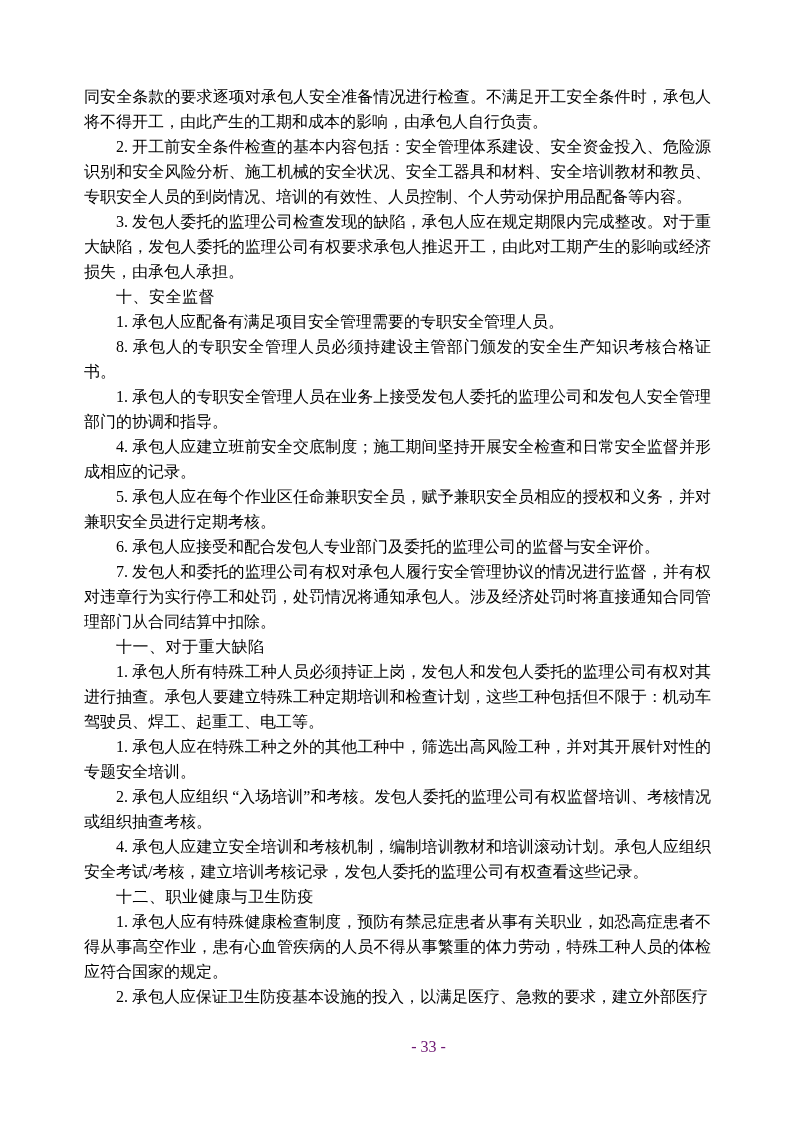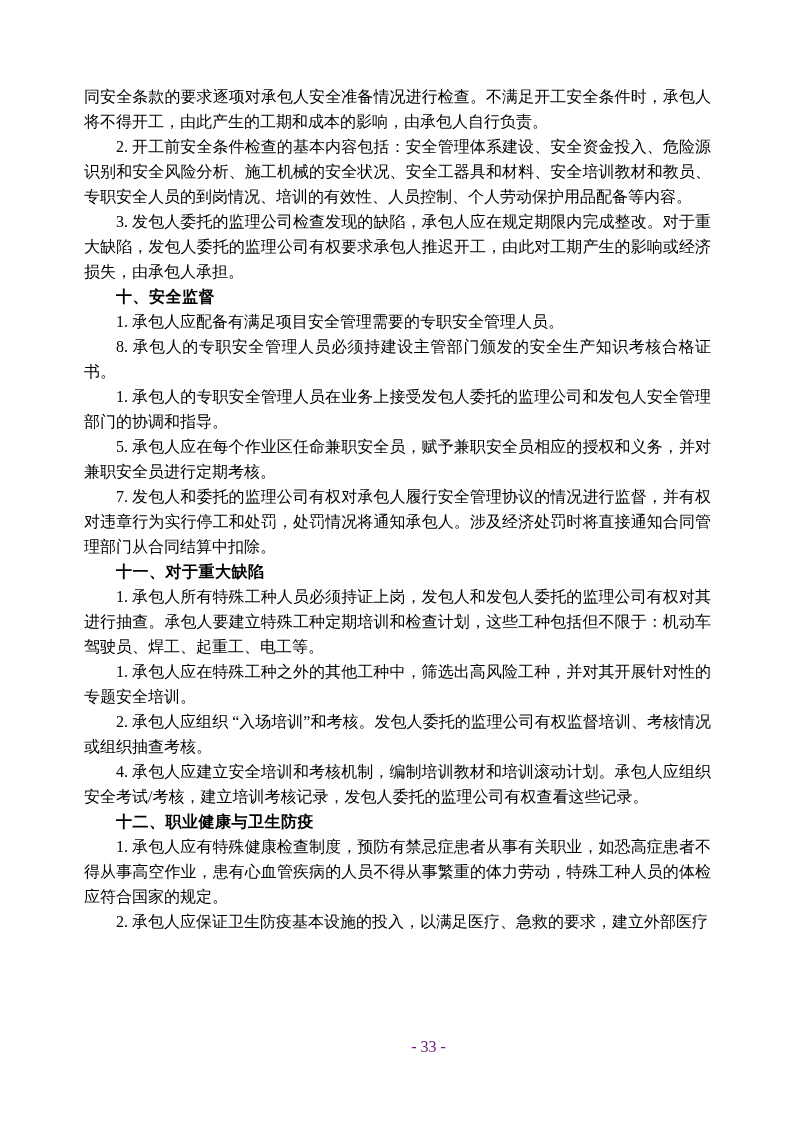--- a/index.html
+++ b/index.html
@@ -27,21 +27,21 @@
   }
   .page-content p {
     margin: 0;
     padding: 0;
     text-indent: 2em;
   }
   .page-content p.continuation {
     text-indent: 0;
   }
   .page-content p.heading {
-    font-weight: bold;
+    font-weight: normal;
     font-family: "Liberation Sans", "DejaVu Sans", sans-serif;
     letter-spacing: 0.5px;
   }
   .page-footer {
     position: absolute;
     left: 0;
     top: 1036px;
     width: 793px;
     text-align: center;
     color: #701a75;
@@ -56,21 +56,23 @@
 
 <div class="page">
   <div class="page-content">
     <p class="continuation">同安全条款的要求逐项对承包人安全准备情况进行检查。不满足开工安全条件时，承包人将不得开工，由此产生的工期和成本的影响，由承包人自行负责。</p>
     <p class="body">2. 开工前安全条件检查的基本内容包括：安全管理体系建设、安全资金投入、危险源识别和安全风险分析、施工机械的安全状况、安全工器具和材料、安全培训教材和教员、专职安全人员的到岗情况、培训的有效性、人员控制、个人劳动保护用品配备等内容。</p>
     <p class="body">3. 发包人委托的监理公司检查发现的缺陷，承包人应在规定期限内完成整改。对于重大缺陷，发包人委托的监理公司有权要求承包人推迟开工，由此对工期产生的影响或经济损失，由承包人承担。</p>
     <p class="heading">十、安全监督</p>
     <p class="body">1. 承包人应配备有满足项目安全管理需要的专职安全管理人员。</p>
     <p class="body">8. 承包人的专职安全管理人员必须持建设主管部门颁发的安全生产知识考核合格证书。</p>
     <p class="body">1. 承包人的专职安全管理人员在业务上接受发包人委托的监理公司和发包人安全管理部门的协调和指导。</p>
+    <p class="body">4. 承包人应建立班前安全交底制度；施工期间坚持开展安全检查和日常安全监督并形成相应的记录。</p>
     <p class="body">5. 承包人应在每个作业区任命兼职安全员，赋予兼职安全员相应的授权和义务，并对兼职安全员进行定期考核。</p>
+    <p class="body">6. 承包人应接受和配合发包人专业部门及委托的监理公司的监督与安全评价。</p>
     <p class="body">7. 发包人和委托的监理公司有权对承包人履行安全管理协议的情况进行监督，并有权对违章行为实行停工和处罚，处罚情况将通知承包人。涉及经济处罚时将直接通知合同管理部门从合同结算中扣除。</p>
     <p class="heading">十一、对于重大缺陷</p>
     <p class="body">1. 承包人所有特殊工种人员必须持证上岗，发包人和发包人委托的监理公司有权对其进行抽查。承包人要建立特殊工种定期培训和检查计划，这些工种包括但不限于：机动车驾驶员、焊工、起重工、电工等。</p>
     <p class="body">1. 承包人应在特殊工种之外的其他工种中，筛选出高风险工种，并对其开展针对性的专题安全培训。</p>
     <p class="body">2. 承包人应组织 “入场培训”和考核。发包人委托的监理公司有权监督培训、考核情况或组织抽查考核。</p>
     <p class="body">4. 承包人应建立安全培训和考核机制，编制培训教材和培训滚动计划。承包人应组织安全考试/考核，建立培训考核记录，发包人委托的监理公司有权查看这些记录。</p>
     <p class="heading">十二、职业健康与卫生防疫</p>
     <p class="body">1. 承包人应有特殊健康检查制度，预防有禁忌症患者从事有关职业，如恐高症患者不得从事高空作业，患有心血管疾病的人员不得从事繁重的体力劳动，特殊工种人员的体检应符合国家的规定。</p>
     <p class="body">2. 承包人应保证卫生防疫基本设施的投入，以满足医疗、急救的要求，建立外部医疗</p>
   </div>

